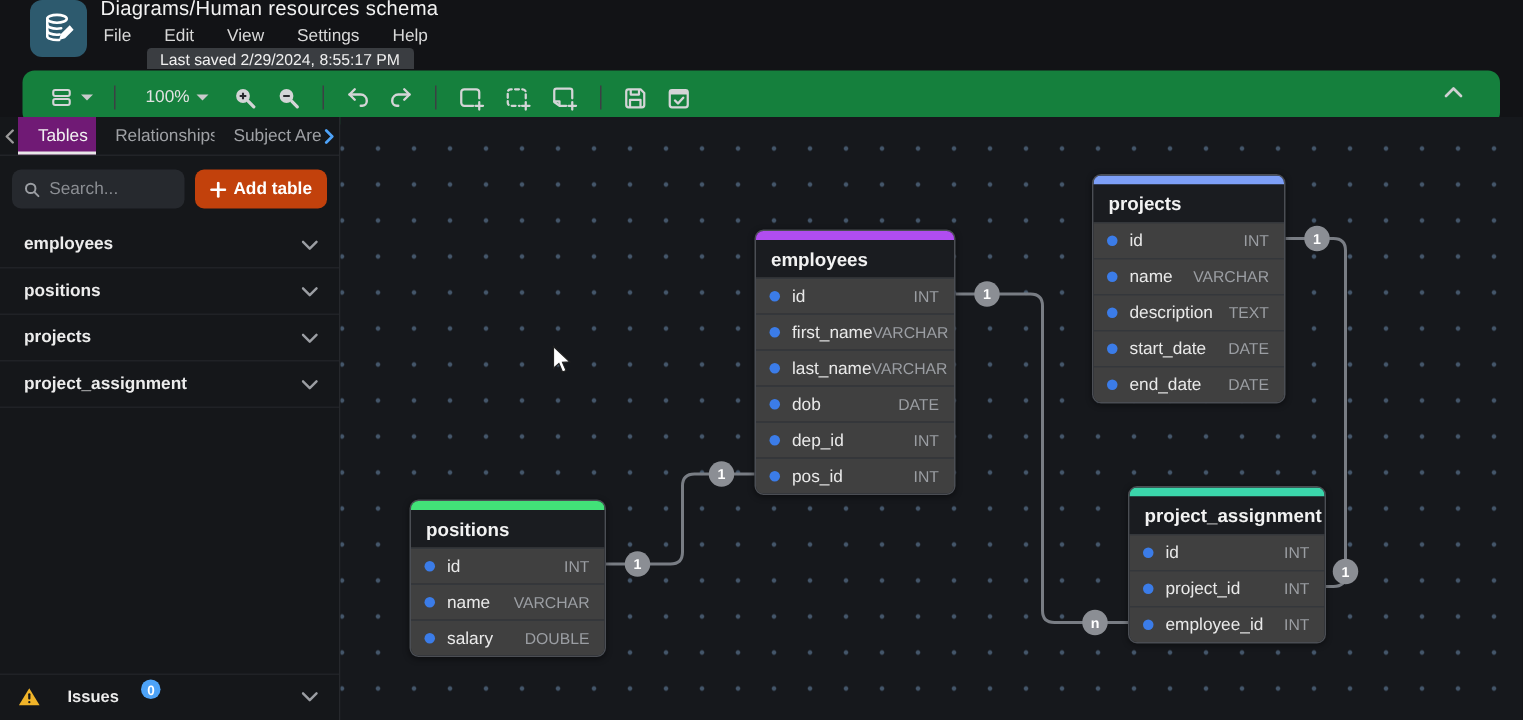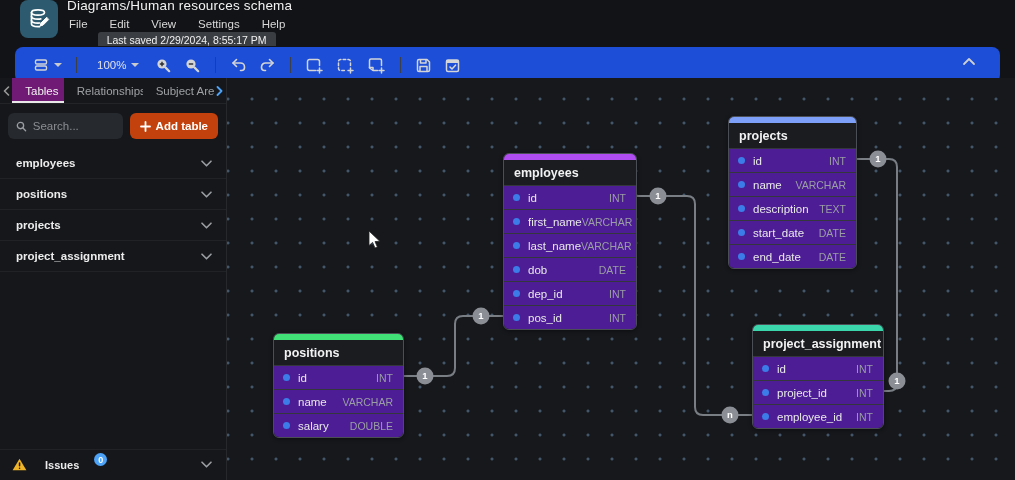--- a/index.html
+++ b/index.html
@@ -12,21 +12,21 @@
   .title-wrap { margin-left:9px; display:flex; flex-direction:column; justify-content:center; }
   .doc-title { font-size:13.5px; color:#f2f2f2; letter-spacing:.2px; }
   .menubar { display:flex; align-items:center; margin-top:3px;flex-direction:column; }
   .menu-items { display:flex; align-items:center; gap:4px; }
   .menu-item { font-size:11.5px; color:#d8d8d8; padding:2px 9px; border-radius:3px; cursor:default; }
   .menu-item:first-child { padding-left:2px; }
   .saved-badge { margin-left:12px; background:#3a3d41; color:#f0f0f0; font-size:10.5px; padding:2.5px 9px; border-radius:3px; white-space:nowrap; }
 
   
   .toolbar-row { position:absolute; left:0; top:46px; width:100%; height:32px; background:#121316; }
-  .toolbar { position:absolute; left:15px; right:15px; top:1px; height:36px; background:#1d4ed8; border-radius:8px; display:flex; align-items:center; padding:0 12px; }
+  .toolbar { position:absolute; left:15px; right:15px; top:1px; height:36px; background:#15803d; border-radius:8px; display:flex; align-items:center; padding:0 12px; }
   .tbtn { display:flex; align-items:center; gap:3px; color:#d4d5d7; padding:3px 6px; border-radius:4px; }
   .tbtn svg { display:block; }
   .tb-sep { width:1px; height:16px; background:#3c3f44; margin:0 8px; }
   .zoom-label { font-size:11.5px; color:#e2e2e2; }
   .caret-down { width:0; height:0; border-left:4px solid transparent; border-right:4px solid transparent; border-top:4px solid #c9cacc; margin-left:2px; }
   .toolbar-collapse { position:absolute; right:18px; top:0; height:29px; display:flex; align-items:center; }
 
   
   .sidebar { position:absolute; left:0; top:78px; width:227px; height:402px; background:#15171a; border-right:1px solid #26282c; display:flex; flex-direction:column; }
   .tabs { height:26px; display:flex; align-items:stretch; background:#15171a; border-bottom:1px solid #222428; }
@@ -50,21 +50,21 @@
   
   .canvas { position:absolute; left:227px; top:78px; width:788px; height:402px;
     background-color:#16181c;
     background-image:radial-gradient(circle, #44566a 1.1px, rgba(68,86,106,.35) 1.6px, transparent 1.9px);
     background-size:24px 24px; background-position:13px 9px; }
   .canvas svg.wires { position:absolute; inset:0; }
 
   .db-table { position:absolute; background:#1a1c20; border:1px solid #4b4e54; border-radius:6px; overflow:hidden; box-shadow:0 1px 4px rgba(0,0,0,.45); }
   .db-strip { height:6px; }
   .db-title { height:25px; display:flex; align-items:center; padding:0 10px; font-size:12.5px; font-weight:bold; color:#f2f2f2; background:#1a1c20; }
-  .db-row { height:24px; display:flex; align-items:center; border-top:1px solid #34373b; padding:0 10px 0 9px; background:#4c1d95; }
+  .db-row { height:24px; display:flex; align-items:center; border-top:1px solid #34373b; padding:0 10px 0 9px; background:#404040; }
   .db-dot { width:7px; height:7px; border-radius:50%; background:#3b7ce8; margin-right:8px; flex:0 0 auto; }
   .db-field { font-size:11.5px; color:#e9e9e9; flex:1; white-space:nowrap; }
   .db-type { font-size:10.5px; color:#9b9ea3; white-space:nowrap; }
 
   .wire { stroke:#797d84; stroke-width:2; fill:none; }
   .wire-node circle { fill:#8b8e94; }
   .wire-node text { fill:#ffffff; font-size:9.5px; font-weight:bold; font-family:"Liberation Sans",sans-serif; text-anchor:middle; }
 
   .cursor { position:absolute; pointer-events:none; }
 </style>

